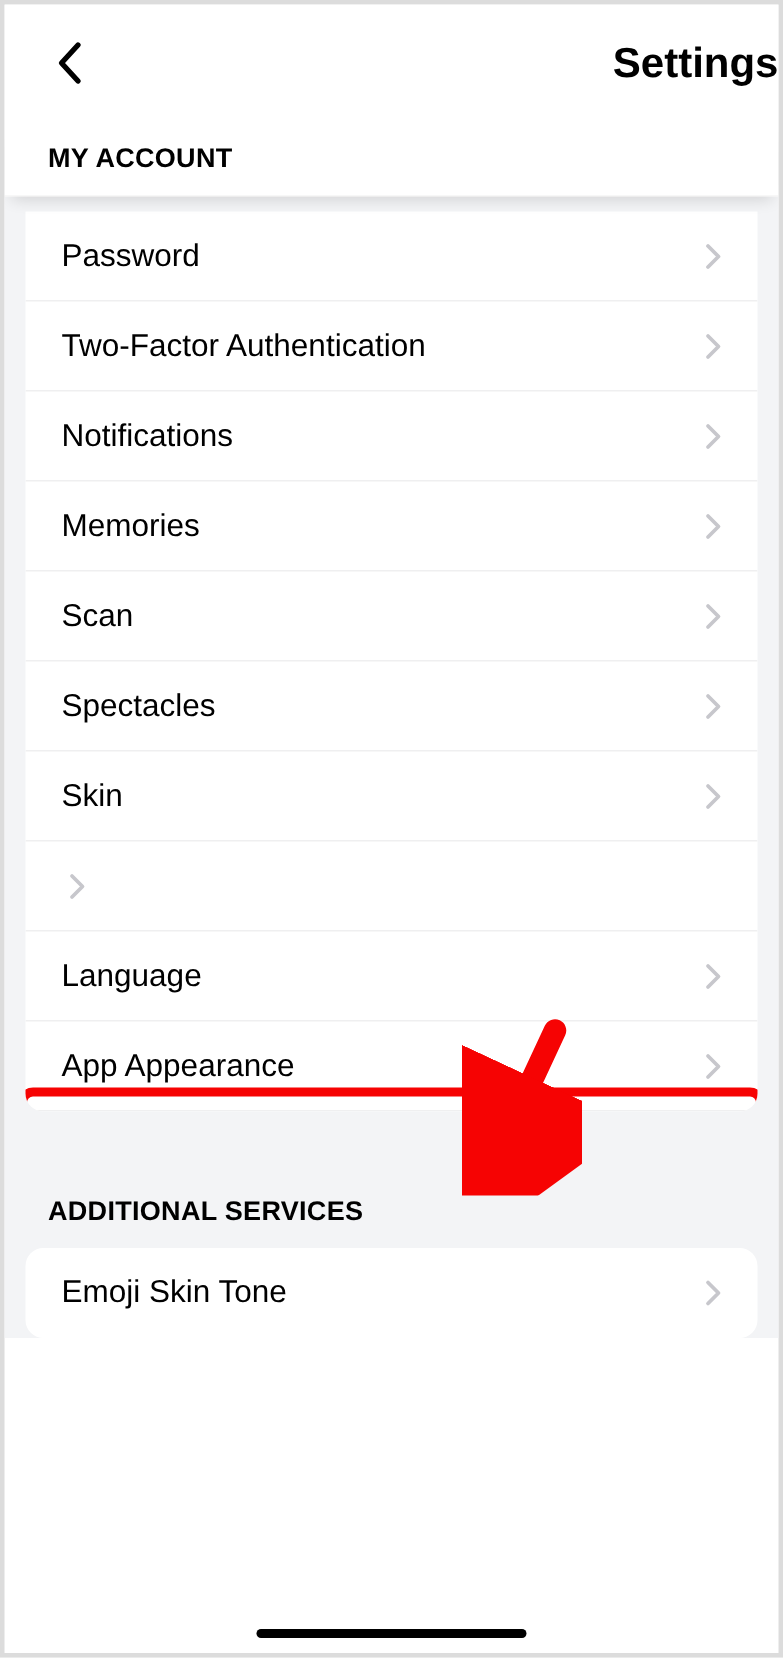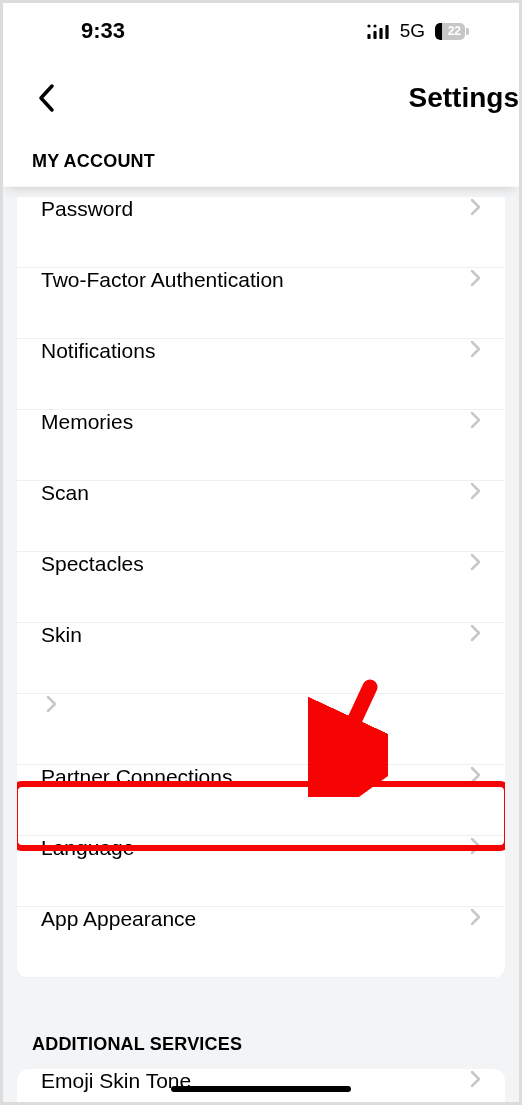--- a/index.html
+++ b/index.html
@@ -162,22 +162,23 @@
       border-radius: 12px;
       overflow: hidden;
       position: relative;
     }
     
     .list.top-open {
       border-radius: 0 0 12px 12px;
     }
     
     .row {
-      height: 71px;
-      display: flex;
+      height: 60px;
+      display: flex;
+      align-items: center;
       padding: 0 20px 0 24px;
       border-bottom: 1px solid #efeff0;
       cursor: pointer;
       position: relative;
     }
     
     .row:last-child {
       border-bottom: none;
     }
     
@@ -230,43 +231,20 @@
       background: #000;
       border-radius: 4px;
       z-index: 20;
     }
   </style>
 </head>
 <body>
 
 <div class="frame">
 
-  <div class="status-bar">
-    <div class="time">9:33</div>
-    <div class="status-right">
-      <span class="signal-icon">
-        <svg width="26" height="16" viewBox="0 0 26 16">
-          <circle cx="3" cy="3" r="1.6" fill="#000"></circle>
-          <circle cx="9" cy="3" r="1.6" fill="#000"></circle>
-          <rect x="1.4" y="11" width="3.2" height="5" rx="1" fill="#000"></rect>
-          <rect x="7.4" y="8" width="3.2" height="8" rx="1" fill="#000"></rect>
-          <rect x="13.4" y="5" width="3.2" height="11" rx="1" fill="#000"></rect>
-          <rect x="19.4" y="2" width="3.2" height="14" rx="1" fill="#000"></rect>
-        </svg>
-      </span>
-      <span class="network-label">5G</span>
-      <div class="battery">
-        <div class="battery-body">
-          <div class="battery-fill"></div>
-          <div class="battery-pct">22</div>
-        </div>
-        <div class="battery-nub"></div>
-      </div>
-    </div>
-  </div>
 
   <div class="header">
     <div class="back-button">
       <svg width="20" height="30" viewBox="0 0 20 30">
         <path d="M15 3 L4 15 L15 27" stroke="#000" stroke-width="3.5" fill="none" stroke-linecap="round" stroke-linejoin="round"></path>
       </svg>
     </div>
     <div class="header-title">Settings</div>
   </div>
 
@@ -327,28 +305,20 @@
       </div>
       <div class="row">
         <div class="row-label">Skin</div>
         <div class="chevron">
           <svg width="11" height="18" viewBox="0 0 11 18">
               <path d="M2 2 L9 9 L2 16" stroke="#c7c7cc" stroke-width="2.5" fill="none" stroke-linecap="round" stroke-linejoin="round"></path>
             </svg>
         </div>
       </div>
       <div class="row">
-        <div class="chevron">
-          <svg width="11" height="18" viewBox="0 0 11 18">
-              <path d="M2 2 L9 9 L2 16" stroke="#c7c7cc" stroke-width="2.5" fill="none" stroke-linecap="round" stroke-linejoin="round"></path>
-            </svg>
-        </div>
-      </div>
-      <div class="row">
-        <div class="row-label">Partner Connections</div>
         <div class="chevron">
           <svg width="11" height="18" viewBox="0 0 11 18">
               <path d="M2 2 L9 9 L2 16" stroke="#c7c7cc" stroke-width="2.5" fill="none" stroke-linecap="round" stroke-linejoin="round"></path>
             </svg>
         </div>
       </div>
       <div class="row">
         <div class="row-label">Language</div>
         <div class="chevron">
           <svg width="11" height="18" viewBox="0 0 11 18">

